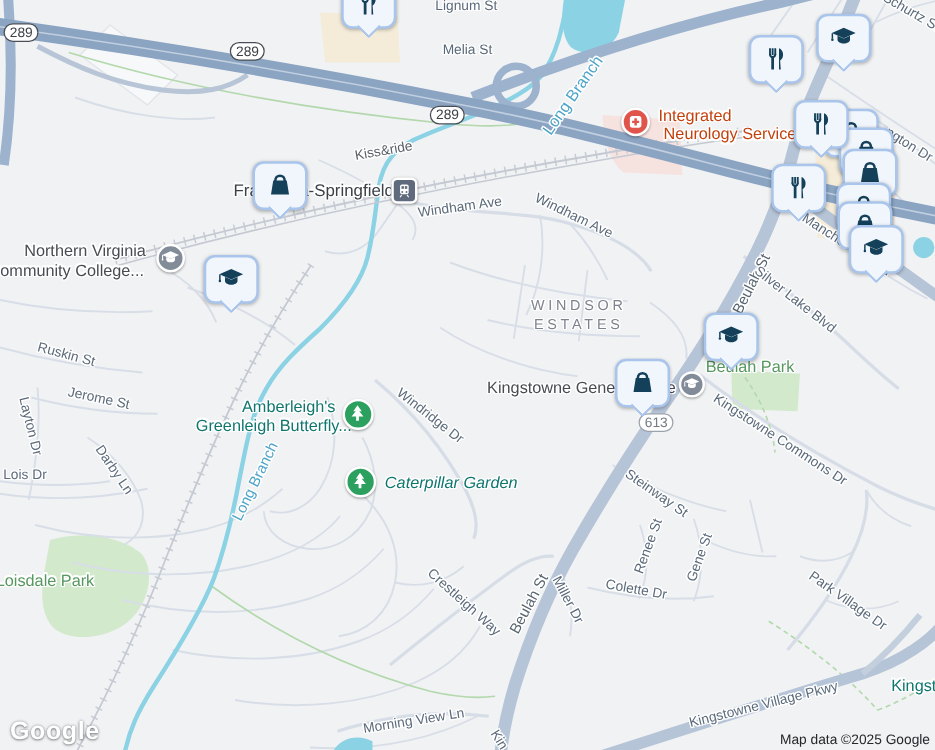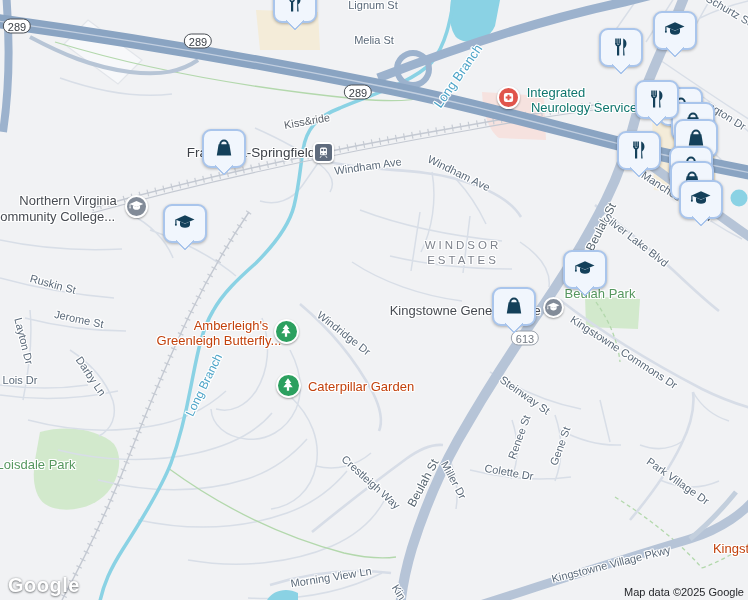--- a/index.html
+++ b/index.html
@@ -10,22 +10,22 @@
        text-shadow:0 1px 0 #fff,1px 0 0 #fff,-1px 0 0 #fff,0 -1px 0 #fff,
                    1px 1px 0 #fff,-1px -1px 0 #fff,1px -1px 0 #fff,-1px 1px 0 #fff;}
   .street{font-size:11px;color:#5b6a7a;}
   .street-lg{font-size:12px;color:#56646f;}
   .place{font-size:11px;color:#5a6069;}
   .water{font-size:12px;color:#4da4c8;}
   .area{font-size:11.5px;letter-spacing:3px;color:#7d828c;}
   .poi{font-size:13px;color:#474b52;}
   .transit{font-size:13.5px;color:#3c4047;}
   .park{font-size:13px;color:#56975f;}
-  .poi-green{font-size:13px;color:#c2410c;}
-  .medical{font-size:13px;color:#0f766e;}
+  .poi-green{font-size:13px;color:#0f766e;}
+  .medical{font-size:13px;color:#c2410c;}
   .shield{position:absolute;z-index:6;background:#fff;border:1.6px solid #4a4f55;border-radius:9px;
           height:13px;padding:0 4px;display:flex;align-items:center;justify-content:center;
           font-size:11px;color:#3c4147;}
   .shield.sec{border-color:#9aa2ac;color:#747b84;}
   .plaque{position:absolute;z-index:20;width:40px;height:35px;background:#f1f6fd;
           border:2px solid #a9c5ec;border-radius:9px;box-shadow:0 1px 3px rgba(0,0,0,.28);
           display:flex;align-items:center;justify-content:center;color:#14405a;cursor:pointer;}
   .plaque::after{content:"";position:absolute;left:50%;bottom:-7.5px;width:12px;height:12px;
           transform:translateX(-50%) rotate(45deg);background:#f1f6fd;
           border-right:2px solid #a9c5ec;border-bottom:2px solid #a9c5ec;border-radius:2px;}
@@ -192,21 +192,21 @@
     <div class="lbl area" style="position: absolute; left: 463px; top: 260px; transform: translate(-50%, -50%) rotate(0deg);">ESTATES</div>
     <div class="lbl poi" style="position: absolute; left: 68px; top: 200px; transform: translate(-50%, -50%) rotate(0deg);">Northern Virginia</div>
     <div class="lbl poi" style="position: absolute; left: 53px; top: 216px; transform: translate(-50%, -50%) rotate(0deg);">Community College...</div>
     <div class="lbl poi" style="position: absolute; left: 441px; top: 310px; transform: translate(-50%, -50%) rotate(0deg);">Kingstowne Gene</div>
     <div class="lbl poi" style="position: absolute; left: 537px; top: 310px; transform: translate(-50%, -50%) rotate(0deg);">e</div>
     <div class="lbl transit" style="position: absolute; left: 251px; top: 152px; transform: translate(-50%, -50%) rotate(0deg);">Franconia-Springfield</div>
     <div class="lbl park" style="position: absolute; left: 600px; top: 293px; transform: translate(-50%, -50%) rotate(0deg);">Beulah Park</div>
     <div class="lbl park" style="position: absolute; left: 36px; top: 464px; transform: translate(-50%, -50%) rotate(0deg);">Loisdale Park</div>
     <div class="lbl poi-green" style="position: absolute; left: 231px; top: 325px; transform: translate(-50%, -50%) rotate(0deg);">Amberleigh's</div>
     <div class="lbl poi-green" style="position: absolute; left: 219px; top: 340px; transform: translate(-50%, -50%) rotate(0deg);">Greenleigh Butterfly...</div>
-    <div class="lbl poi-green" style="position: absolute; left: 361px; top: 386px; transform: translate(-50%, -50%) rotate(0deg);">Caterpillar Garden</div>
+    <div class="lbl poi-green" style="position: absolute; left: 361px; top: 386px; transform: translate(-50%, -50%) rotate(0deg); font-style: italic;">Caterpillar Garden</div>
     <div class="lbl poi-green" style="position: absolute; left: 731px; top: 548px; transform: translate(-50%, -50%) rotate(0deg);">Kingst</div>
     <div class="lbl medical" style="position: absolute; left: 556px; top: 92px; transform: translate(-50%, -50%) rotate(0deg);">Integrated</div>
     <div class="lbl medical" style="position: absolute; left: 584px; top: 107px; transform: translate(-50%, -50%) rotate(0deg);">Neurology Service</div>
     <div class="shield" style="position: absolute; left: 17px; top: 26px; transform: translate(-50%, -50%);">289</div>
     <div class="shield" style="position: absolute; left: 198px; top: 41px; transform: translate(-50%, -50%);">289</div>
     <div class="shield" style="position: absolute; left: 358px; top: 92px; transform: translate(-50%, -50%);">289</div>
     <div class="shield sec" style="position: absolute; left: 525px; top: 338px; transform: translate(-50%, -50%);">613</div>
     <div class="plaque" style="position: absolute; left: 659px; top: 86.5px;">
       <svg class="glyph" width="24" height="24">
         <use href="#i-bag"></use>

